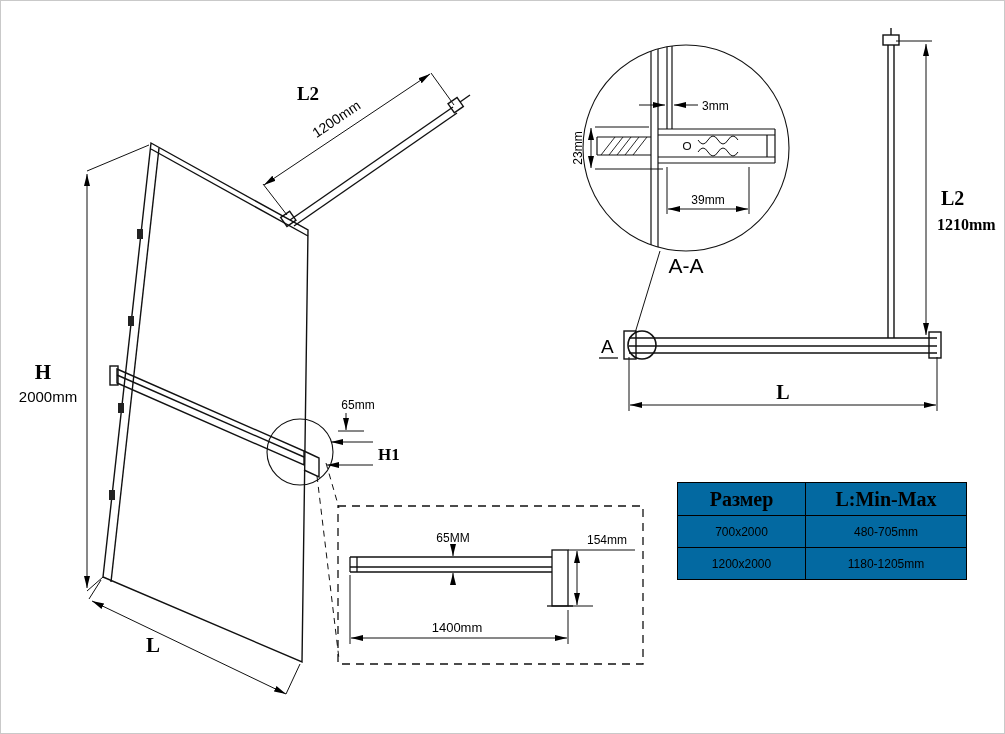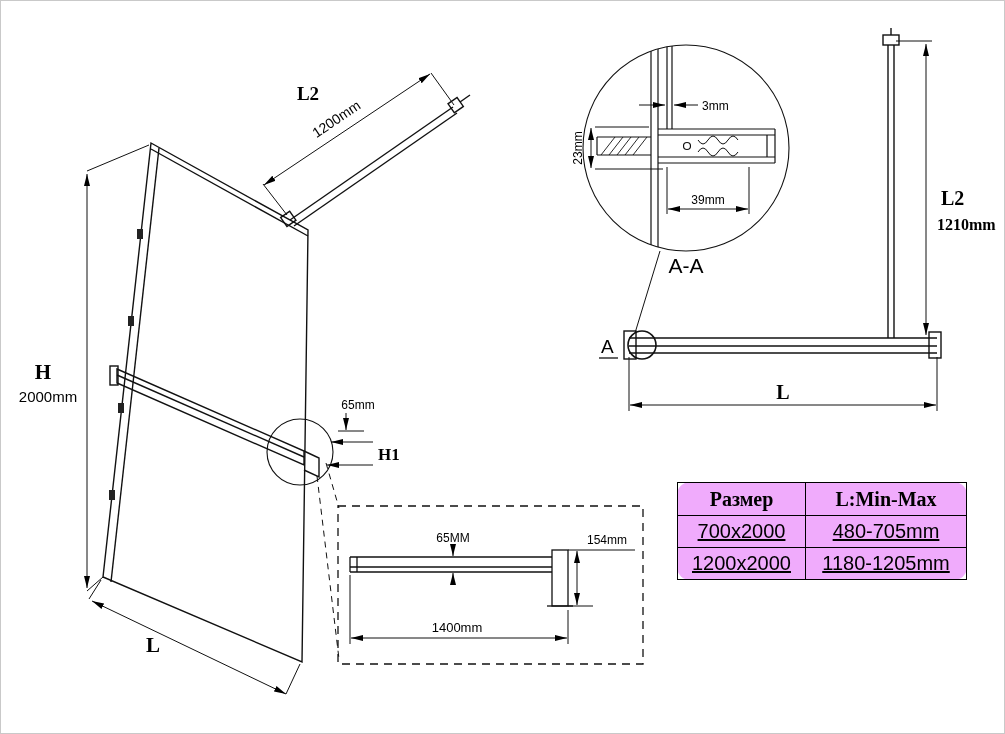--- a/index.html
+++ b/index.html
@@ -1,23 +1,23 @@
 <!DOCTYPE html>
 <html><head>
 <meta charset="utf-8">
 <style>
   html,body{margin:0;padding:0;background:#fff;}
   #canvas{position:relative;width:1005px;height:734px;background:#fff;border:1px solid #c9c9c9;box-sizing:border-box;overflow:hidden;}
   svg{position:absolute;left:0;top:0;}
   svg text{fill:#000;}
   .sans{font-family:"Liberation Sans", sans-serif;}
   .serifb{font-family:"Liberation Serif", serif;font-weight:bold;}
-  table.size{position:absolute;left:676px;top:481px;border-collapse:collapse;background:#f0abfc;font-family:"Liberation Sans", sans-serif;border-radius:13px;}
+  table.size{position:absolute;left:676px;top:481px;border-collapse:collapse;background:#0369a1;font-family:"Liberation Sans", sans-serif;}
   table.size th{font-family:"Liberation Serif", serif;font-weight:bold;font-size:20px;height:32px;}
-  table.size td{font-size:20px;height:31px;text-decoration:underline;}
+  table.size td{font-size:12px;height:31px;}
   table.size th,table.size td{border:1.4px solid #000;text-align:center;padding:0 6px;}
   table.size .c1{width:115px;}
   table.size .c2{width:148px;font-family:Liberation Serif, serif;}
 </style>
 </head>
 <body>
 
 <div id="canvas">
 
 <svg width="1005" height="734" viewBox="0 0 1005 734">

